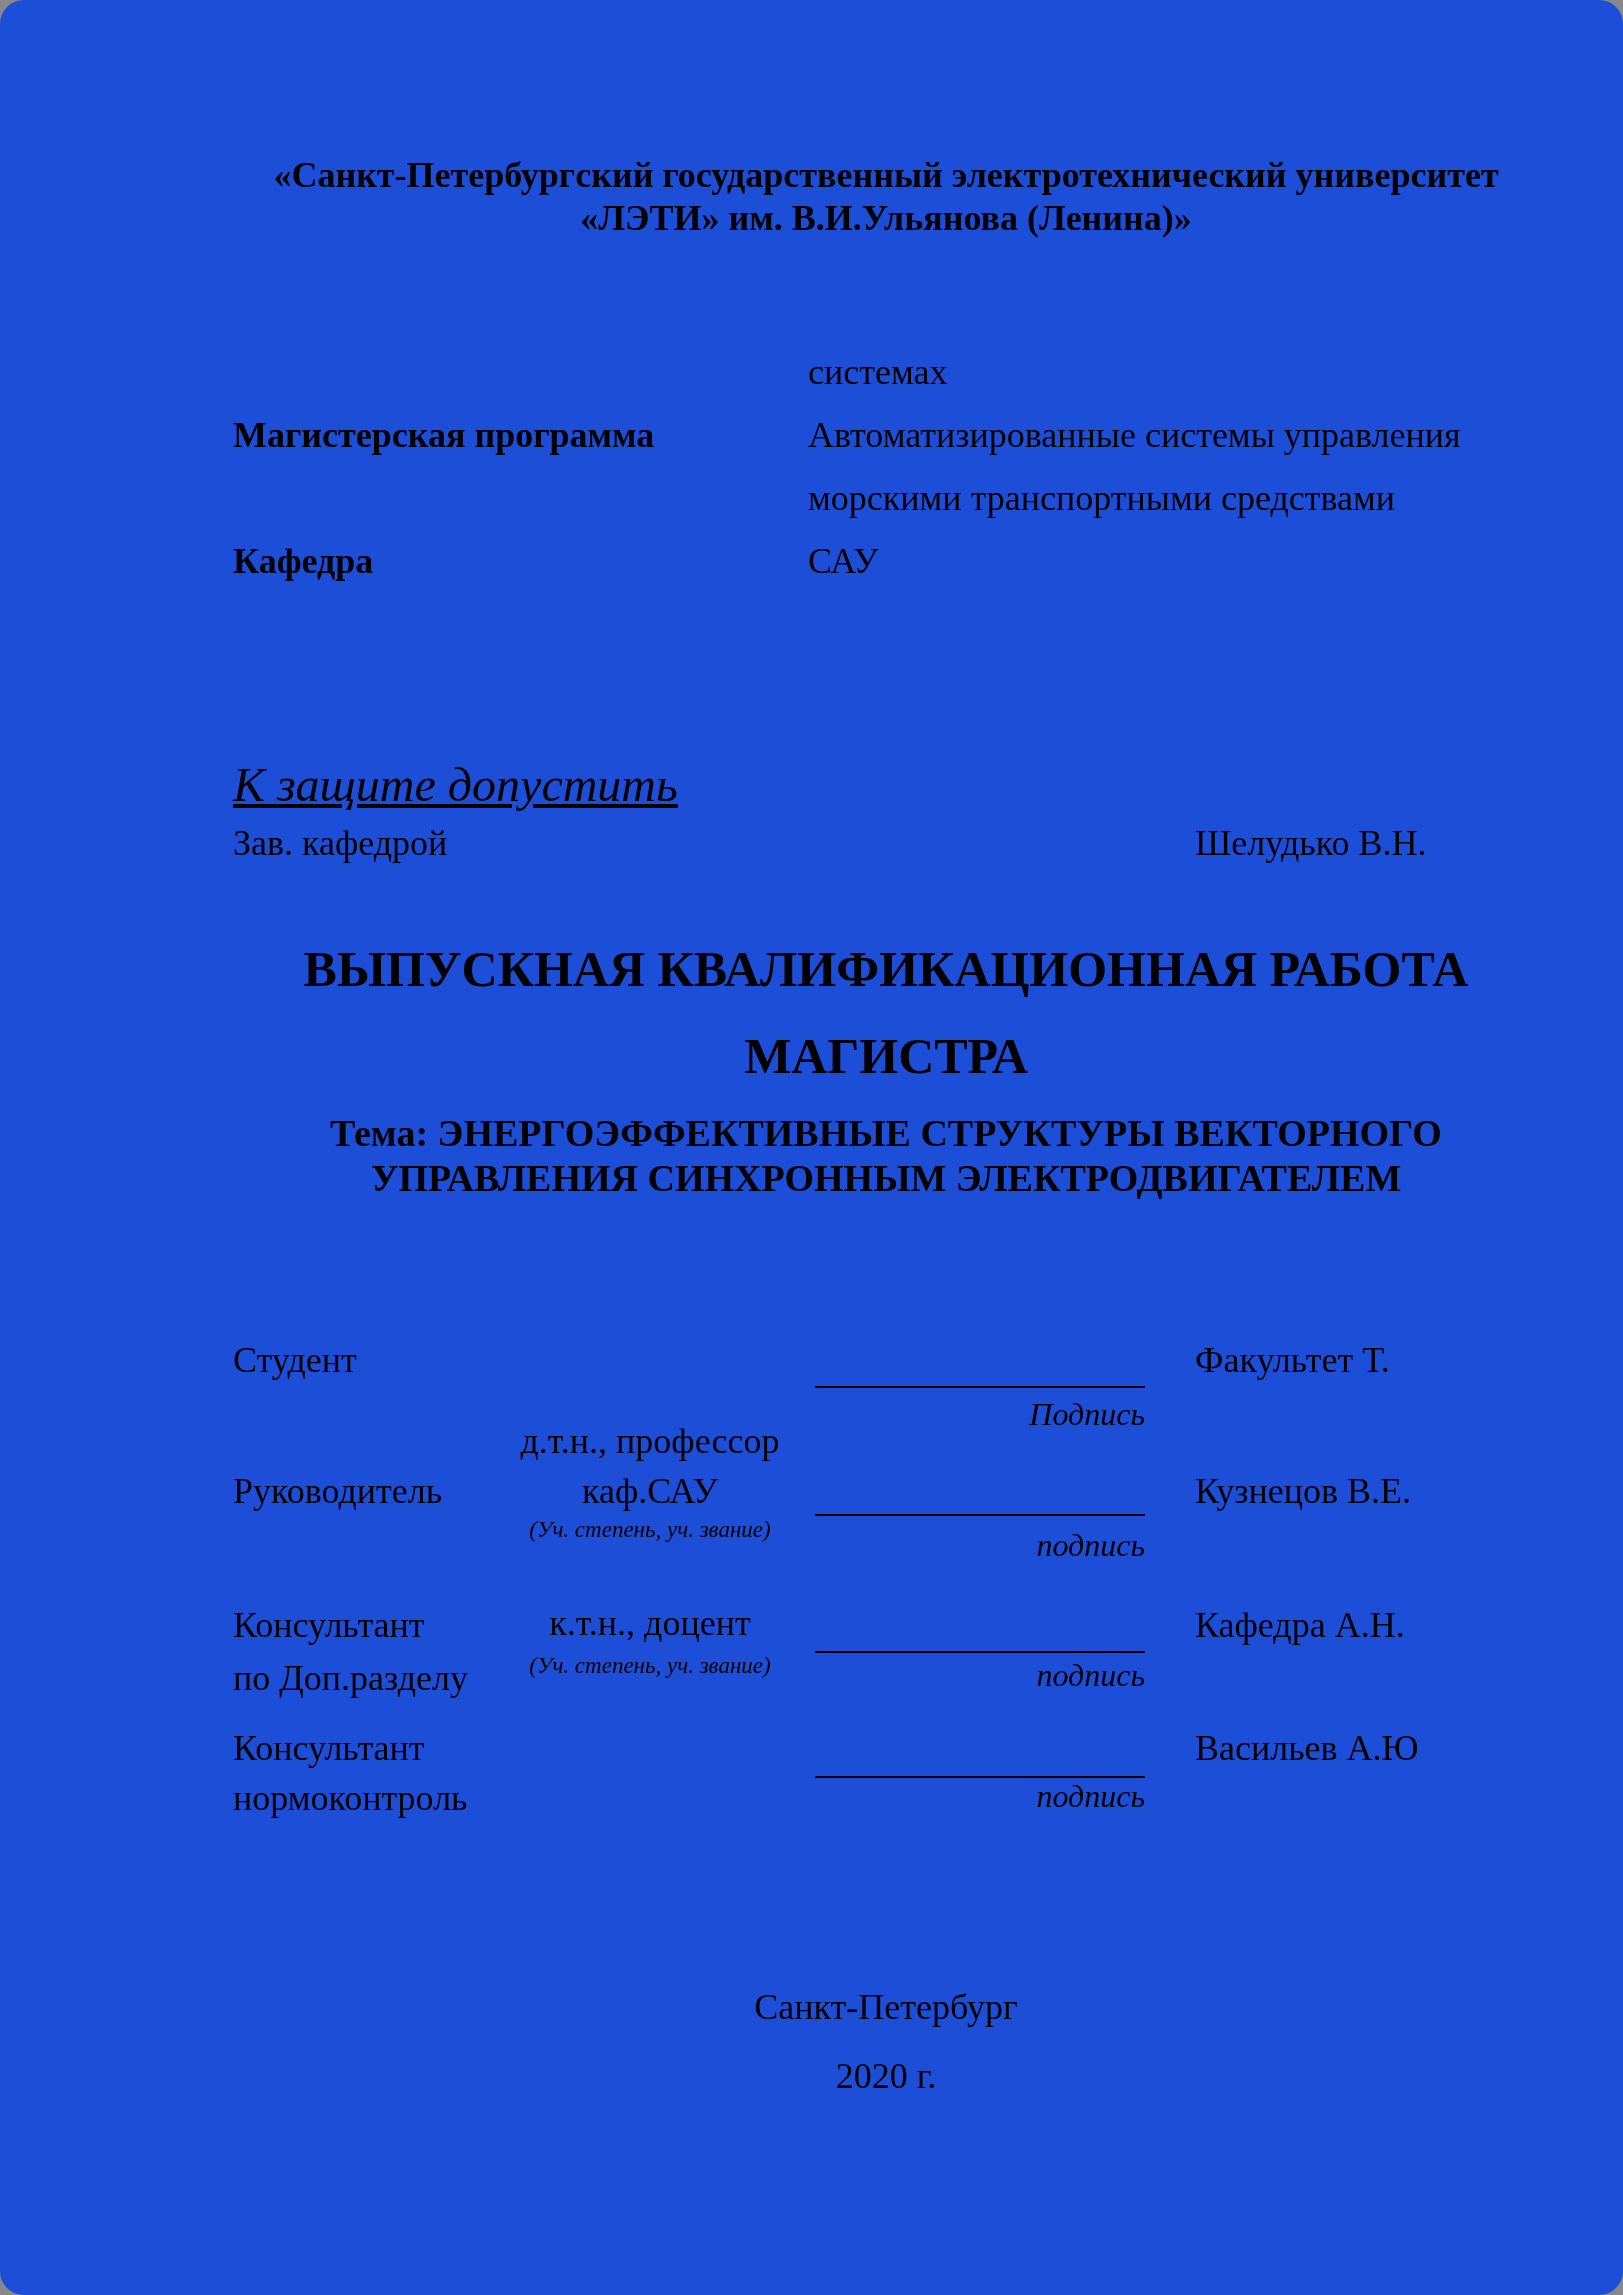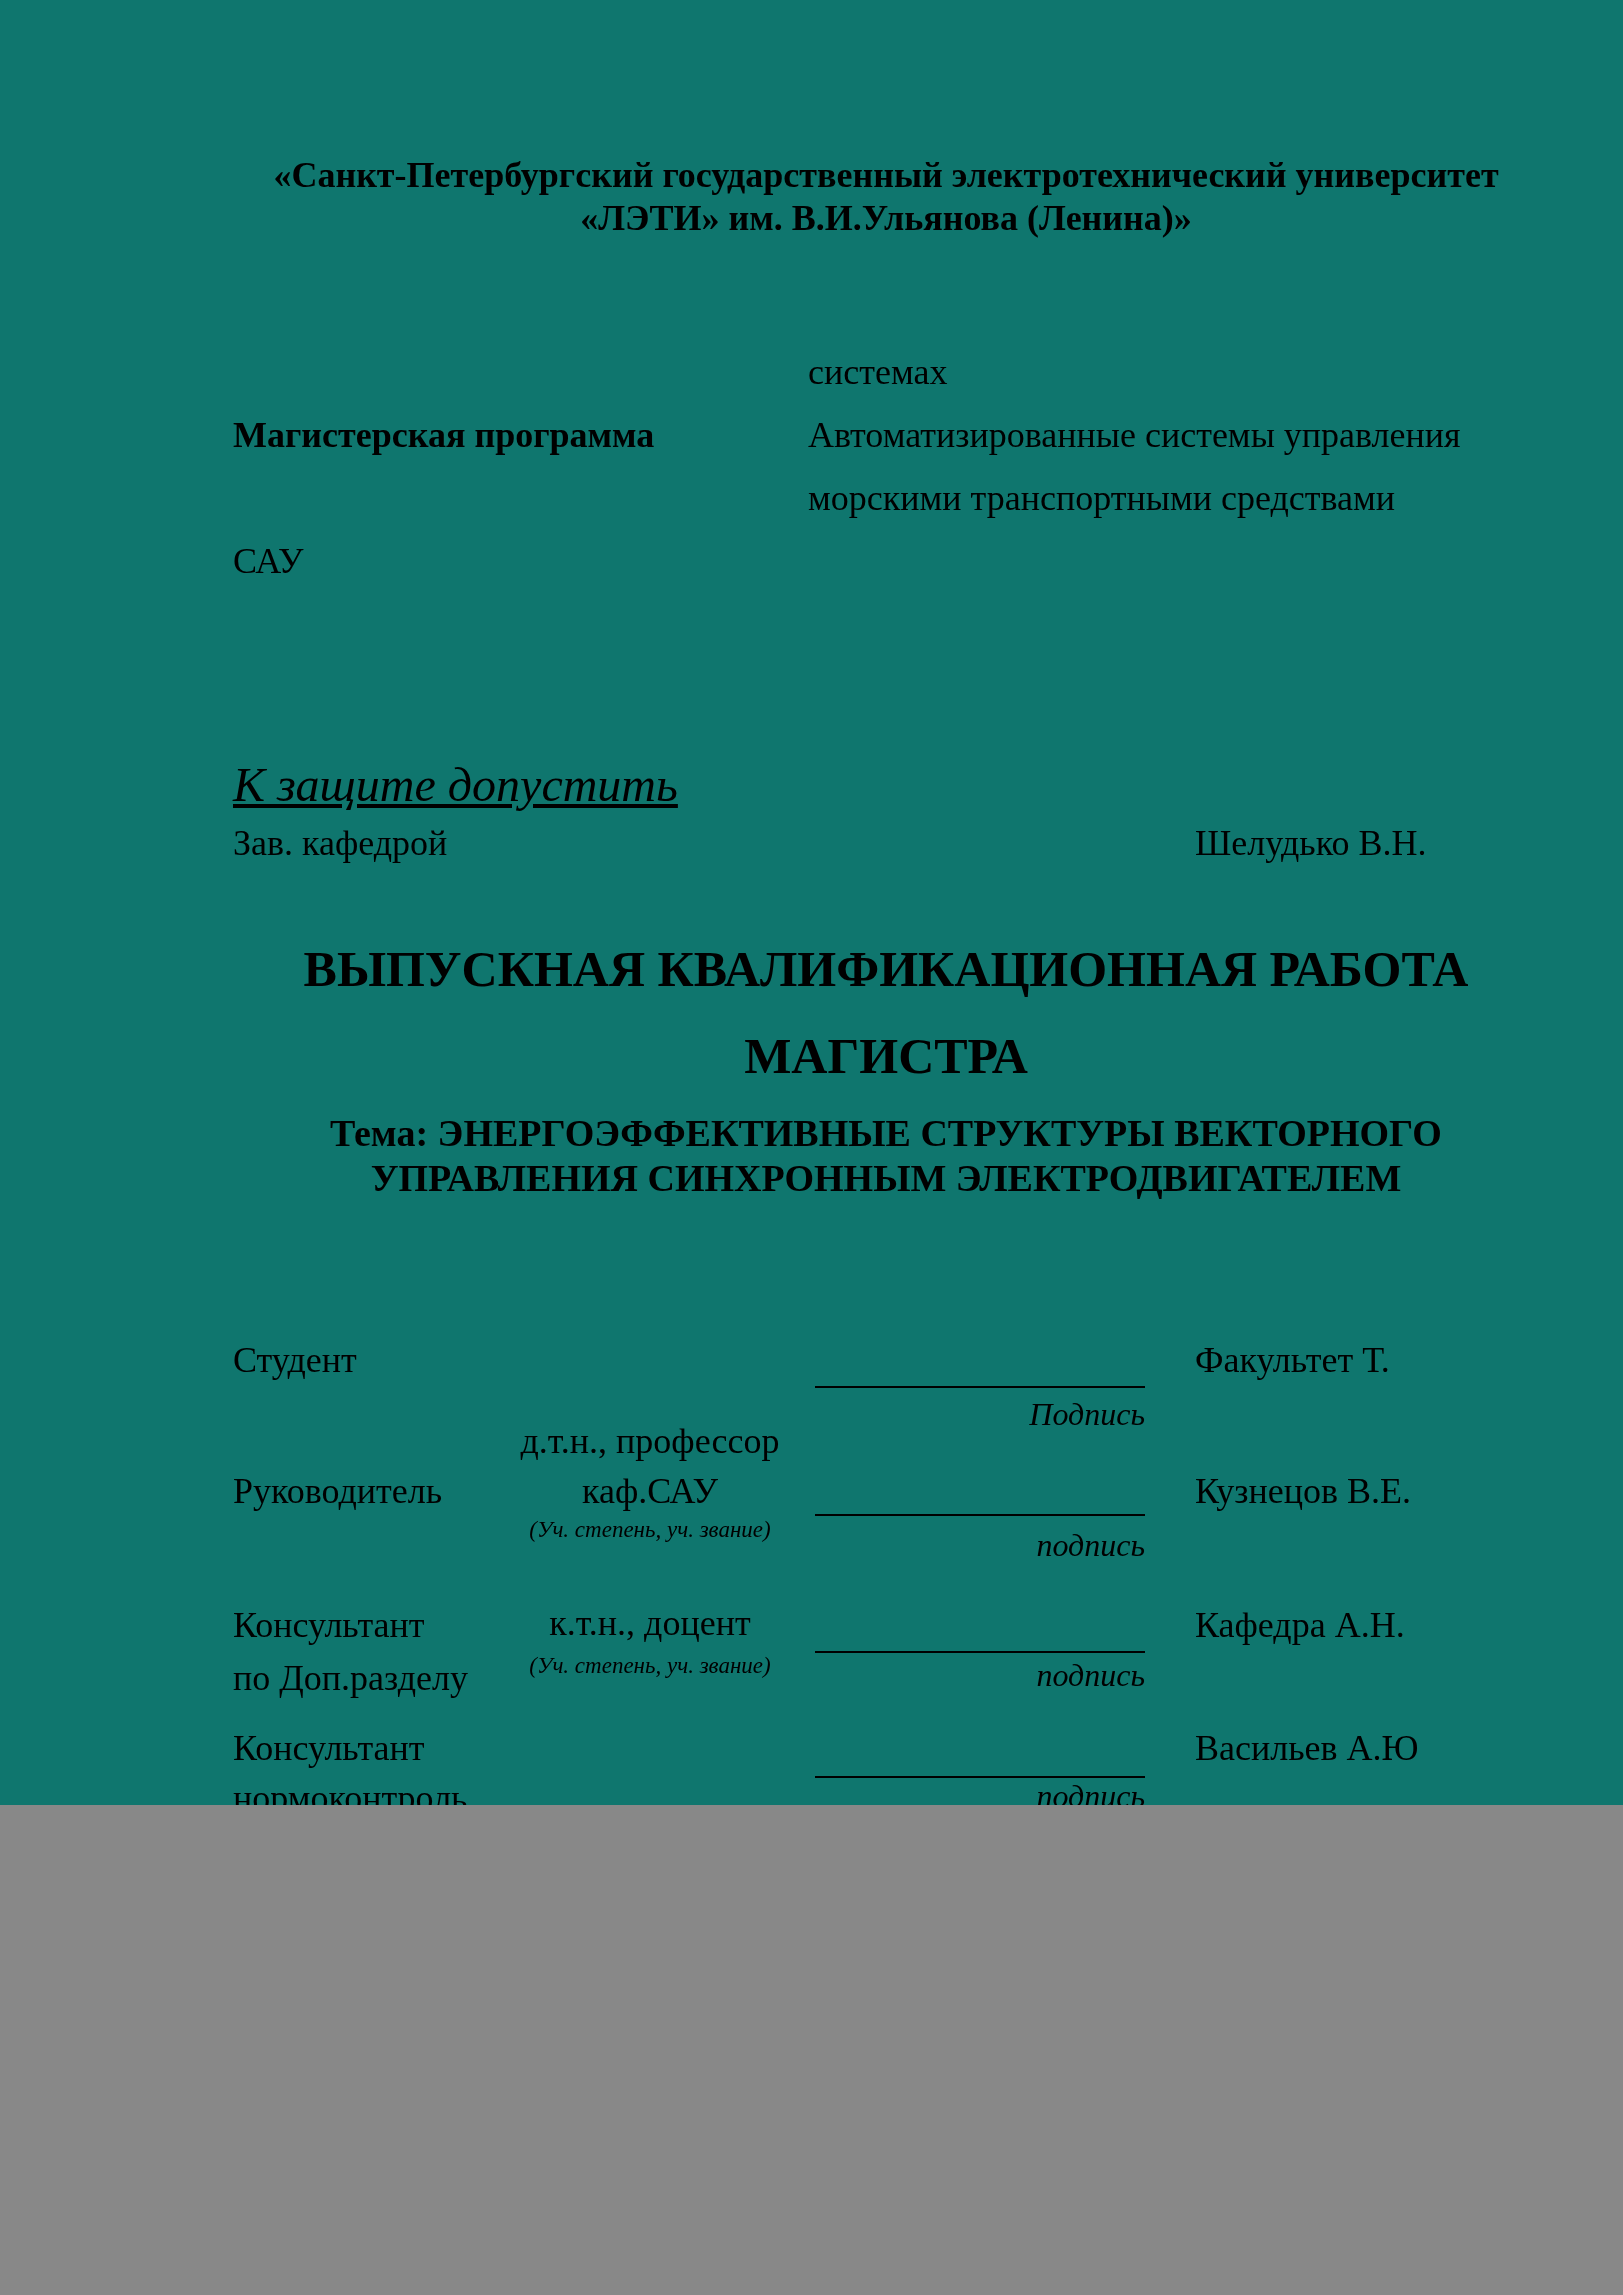--- a/index.html
+++ b/index.html
@@ -1,22 +1,23 @@
 <!DOCTYPE html>
 <html style="font-size:12.6px"><head>
 <meta charset="utf-8">
 <style>
   html,body{margin:0;padding:0;background:#888;}
   .page{
     position:relative;
-    width:1623px;height:1805px;
-    background:#0f766e;
+    width:1623px;height:2295px;
+    background:#1d4ed8;
     color:#000000;
     font-family:"Liberation Serif","DejaVu Serif",serif;
     overflow:hidden;
+    border-radius:24px;
   }
   .abs{position:absolute;}
   
   .header-block{
     left:233px;top:154px;width:1306px;
     text-align:center;font-weight:bold;
     font-size:36px;line-height:43px;
   }
   
   .fields-block{left:233px;top:341px;width:1306px;}
@@ -60,20 +61,21 @@
     </div>
     <div class="field-row">
       <div class="field-label">Магистерская программа</div>
       <div class="field-value">Автоматизированные системы управления</div>
     </div>
     <div class="field-row">
       <div class="field-label"></div>
       <div class="field-value">морскими транспортными средствами</div>
     </div>
     <div class="field-row">
+      <div class="field-label">Кафедра</div>
       <div class="field-value">САУ</div>
     </div>
   </div>
 
   <div class="abs admission-line1">К защите допустить</div>
   <div class="abs admission-label">Зав. кафедрой</div>
   <div class="abs admission-name">Шелудько В.Н.</div>
 
   <div class="abs title-line1">ВЫПУСКНАЯ КВАЛИФИКАЦИОННАЯ РАБОТА</div>
   <div class="abs title-line2">МАГИСТРА</div>

